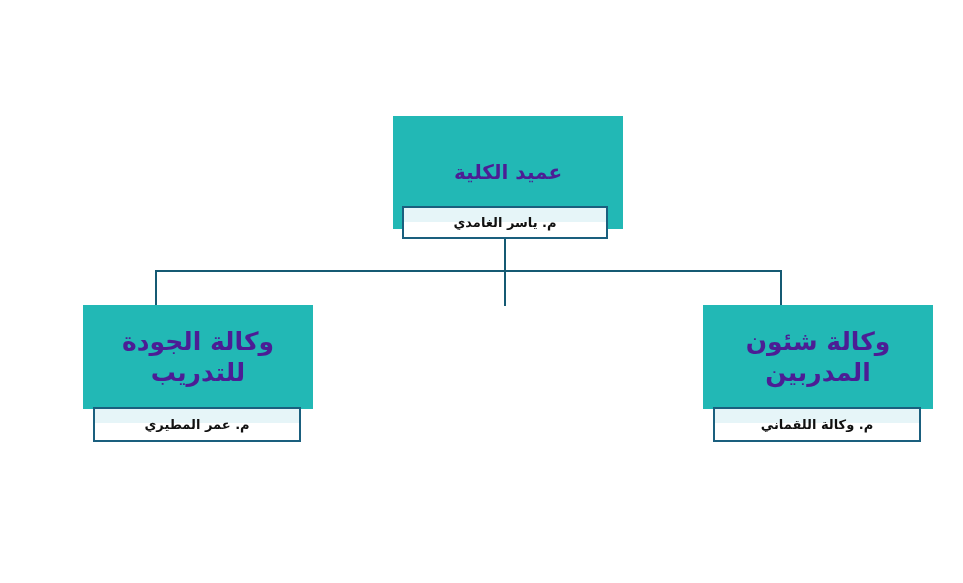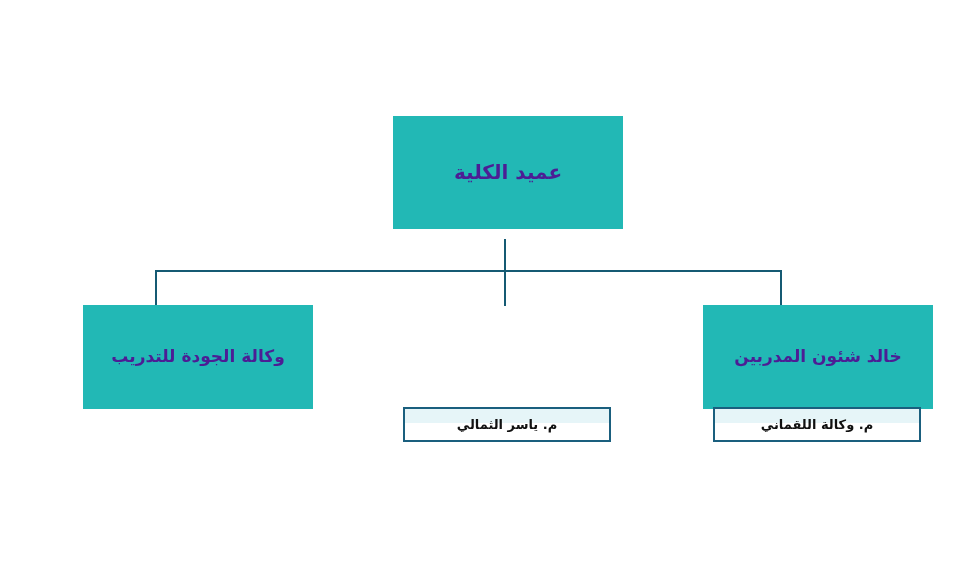--- a/index.html
+++ b/index.html
@@ -73,21 +73,21 @@
     top: 90px;
     width: 206px;
     height: 33px;
     font-size: 13px;
   }
 
   
   .node-child .node-title {
     width: 230px;
     height: 104px;
-    font-size: 17px;
+    font-size: 25px;
   }
   .node-child .node-name {
     left: 46px;
     top: 102px;
     width: 208px;
     height: 35px;
     font-size: 13px;
   }
 </style>
 </head>
@@ -100,28 +100,29 @@
   <div class="connector" style="left:155px; top:270px; width:627px; height:2px;"></div>
 
   <div class="connector" style="left:155px; top:270px; width:2px; height:36px;"></div>
 
   <div class="connector" style="left:504px; top:270px; width:2px; height:36px;"></div>
 
   <div class="connector" style="left:780px; top:270px; width:2px; height:36px;"></div>
 
   <div class="org-node node-root" style="left:357px; top:116px; width:230px; height:123px;">
     <div class="node-title">عميد الكلية</div>
+    <div class="node-name">م. ياسر الغامدي</div>
   </div>
 
   <div class="org-node node-child" style="left:667px; top:305px; width:230px; height:137px;">
-    <div class="node-title">خالد شئون المدربين</div>
+    <div class="node-title">وكالة شئون المدربين</div>
     <div class="node-name">م. وكالة اللقماني</div>
   </div>
 
   <div class="org-node node-child" style="left:357px; top:305px; width:230px; height:137px;">
-    <div class="node-name">م. ياسر الثمالي</div>
   </div>
 
   <div class="org-node node-child" style="left:47px; top:305px; width:230px; height:137px;">
     <div class="node-title">وكالة الجودة للتدريب</div>
+    <div class="node-name">م. عمر المطيري</div>
   </div>
 
 </div>
 
 </body></html>

